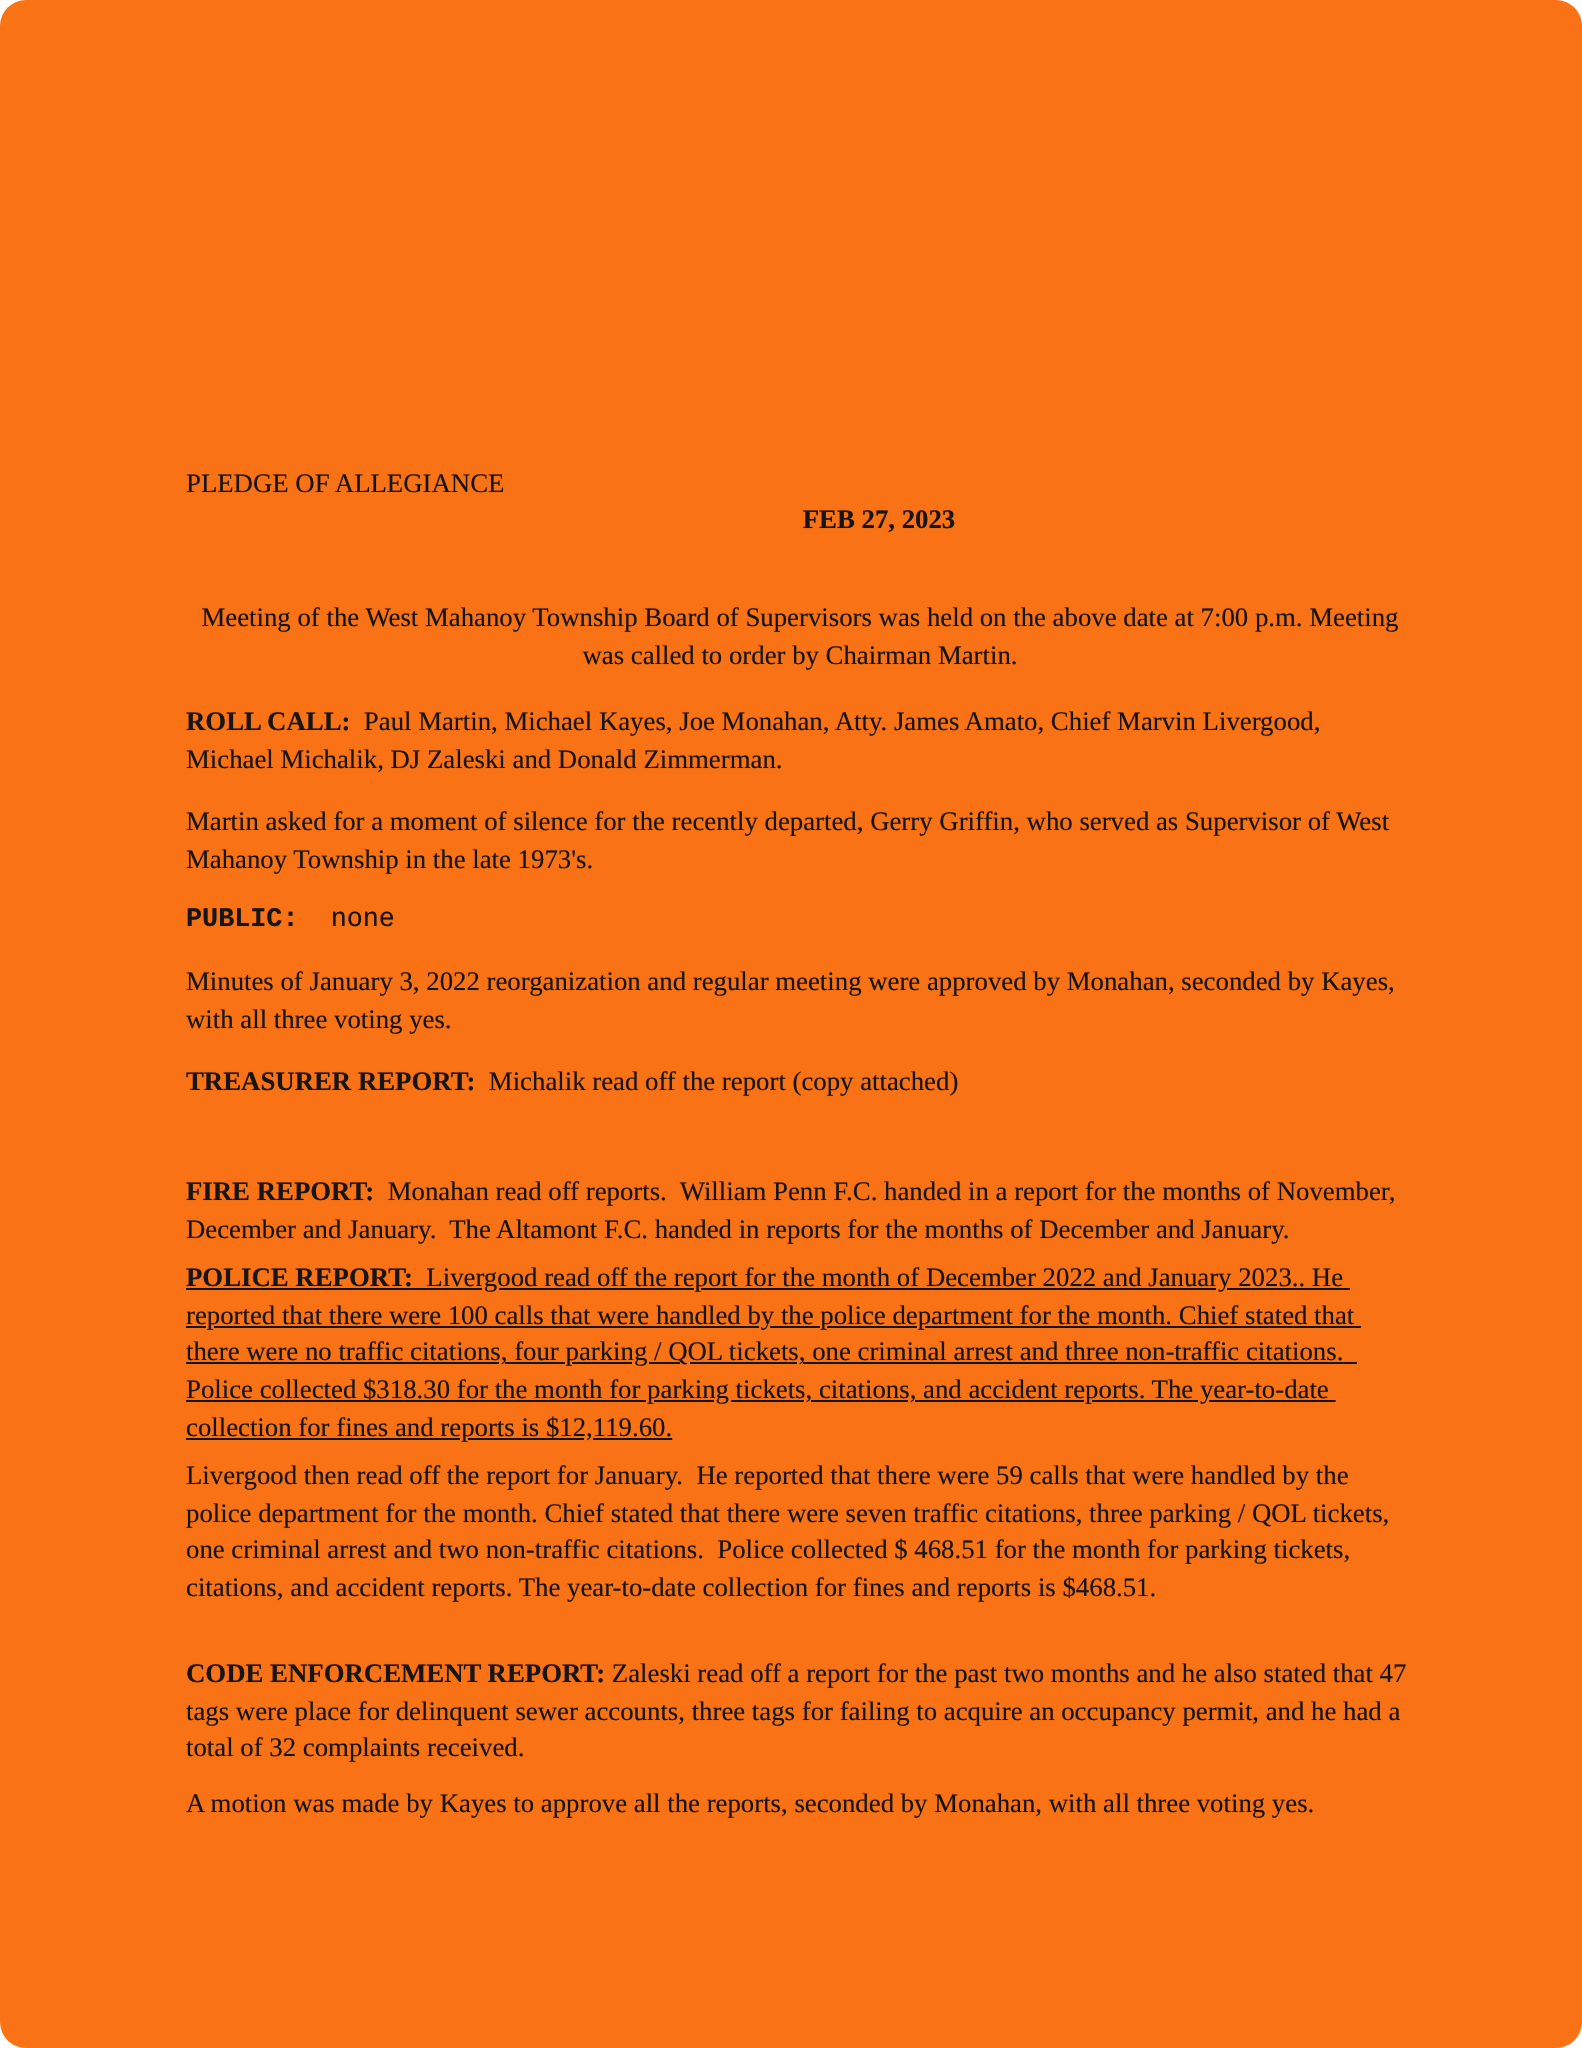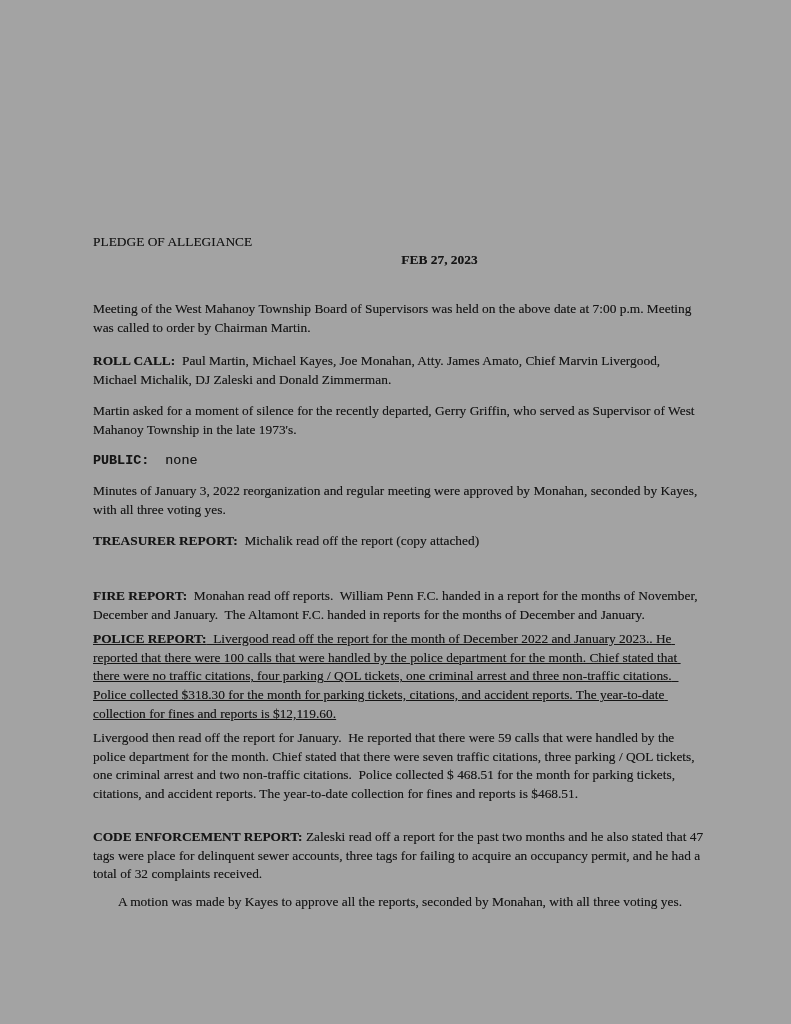--- a/index.html
+++ b/index.html
@@ -4,57 +4,58 @@
 <style>
   html, body {
     margin: 0;
     padding: 0;
     background: #ffffff;
   }
   .page {
     position: relative;
     width: 791px;
     height: 1024px;
-    background: #a3a3a3;
+    background: #f97316;
     overflow: hidden;
     font-family: "Liberation Serif", "DejaVu Serif", serif;
     font-size: 13.4px;
     line-height: 18.7px;
     color: #151515;
     text-shadow: 0 0 0.4px rgba(20,20,20,0.45);
+    border-radius: 13px;
   }
   .para {
     position: absolute;
     left: 93px;
     width: 614px;
     margin: 0;
   }
   .para b { font-weight: bold; }
   .para span, .para b { white-space: pre-wrap; }
   .center-block {
     position: absolute;
     left: 0;
     width: 791px;
     text-align: center;
     font-weight: bold;
   }
   
   .pos-pledge   { top: 233px; }
   .pos-dateblk  { top: 251px; margin-left: 44px; }
-  .pos-meeting  { top: 300px; }
+  .pos-meeting  { top: 300px; text-align: center; }
   .pos-rollcall { top: 352px; }
   .pos-silence  { top: 402px; }
   .pos-public   { top: 452px; font-family: Liberation Mono, monospace; }
   .pos-janmin   { top: 482px; }
   .pos-treas    { top: 532px; }
   .pos-fire     { top: 563px; margin-top: 24px; }
   .pos-police   { top: 630px; text-decoration: underline; }
   .pos-police2  { top: 729px; }
   .pos-code     { top: 828px; }
-  .pos-motion   { top: 893px; text-align: center; }
+  .pos-motion   { top: 893px; }
 </style>
 </head>
 <body>
 
 <div class="page">
 
   <p class="para pos-pledge">PLEDGE OF ALLEGIANCE</p>
 
   <div class="center-block pos-dateblk">
     <div>FEB 27, 2023</div>

